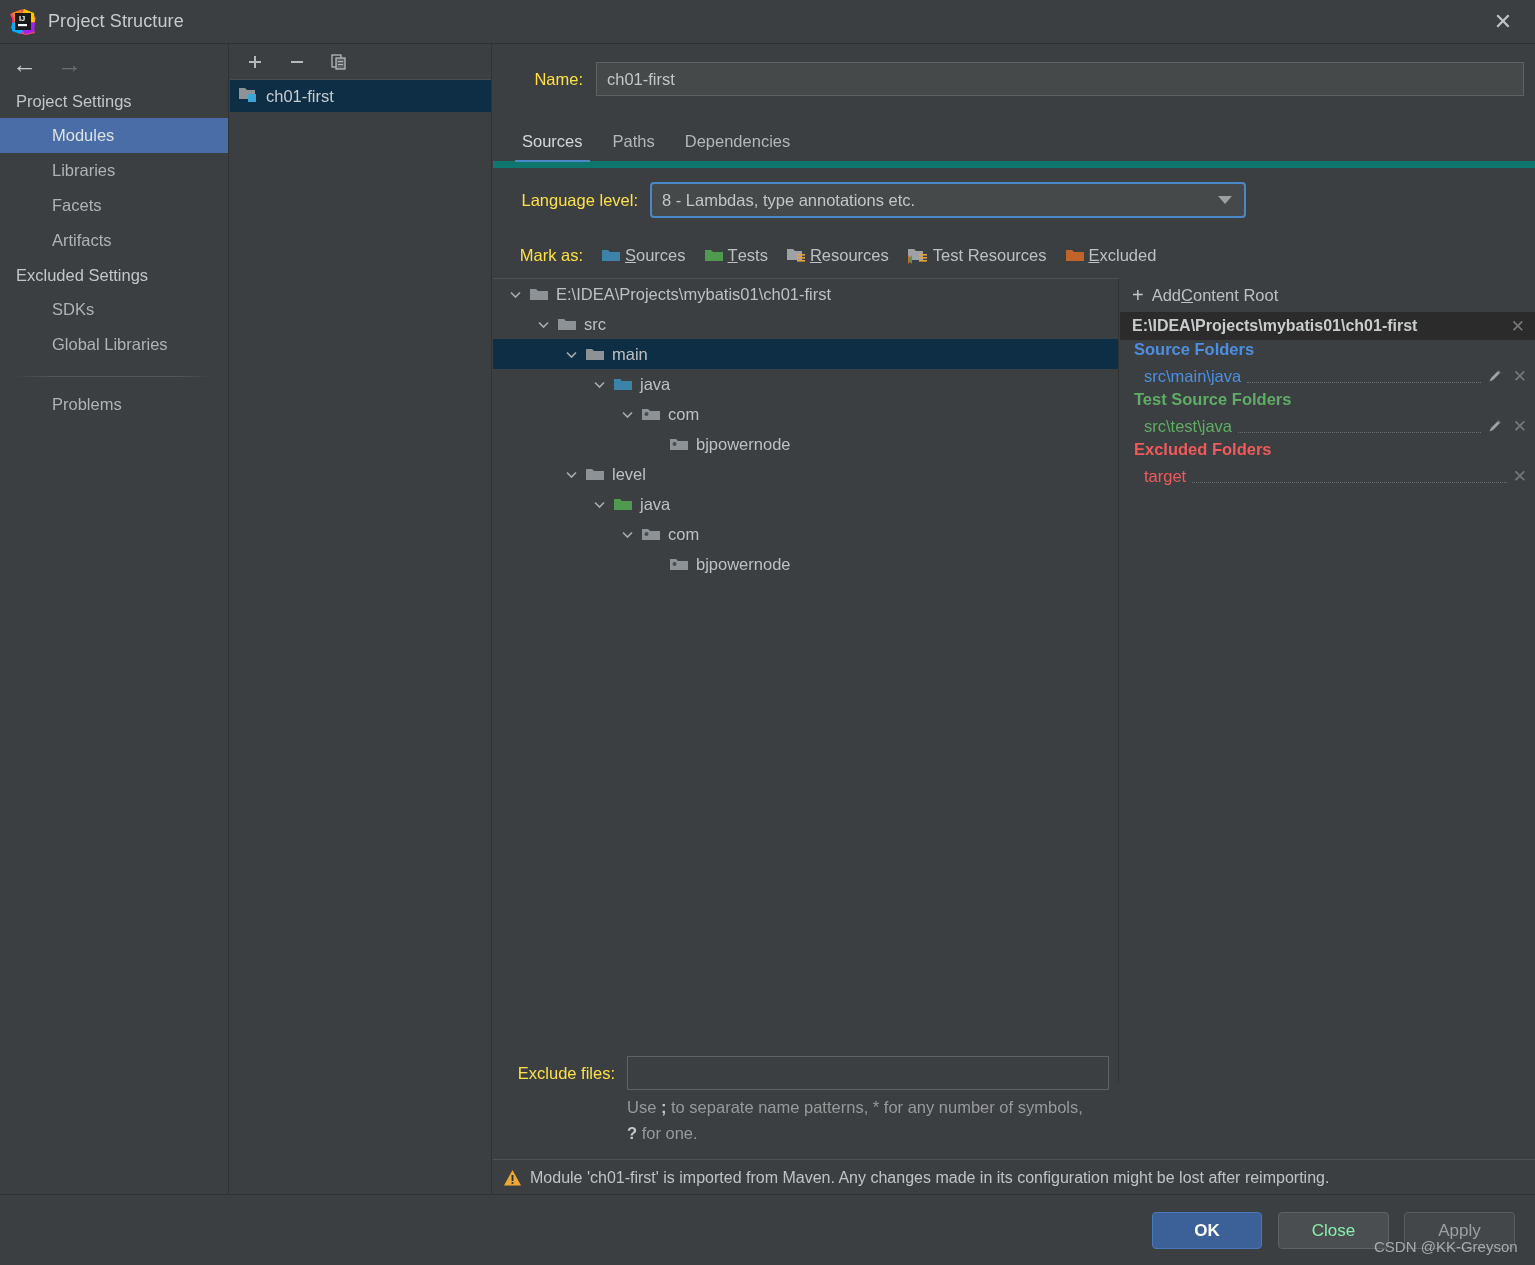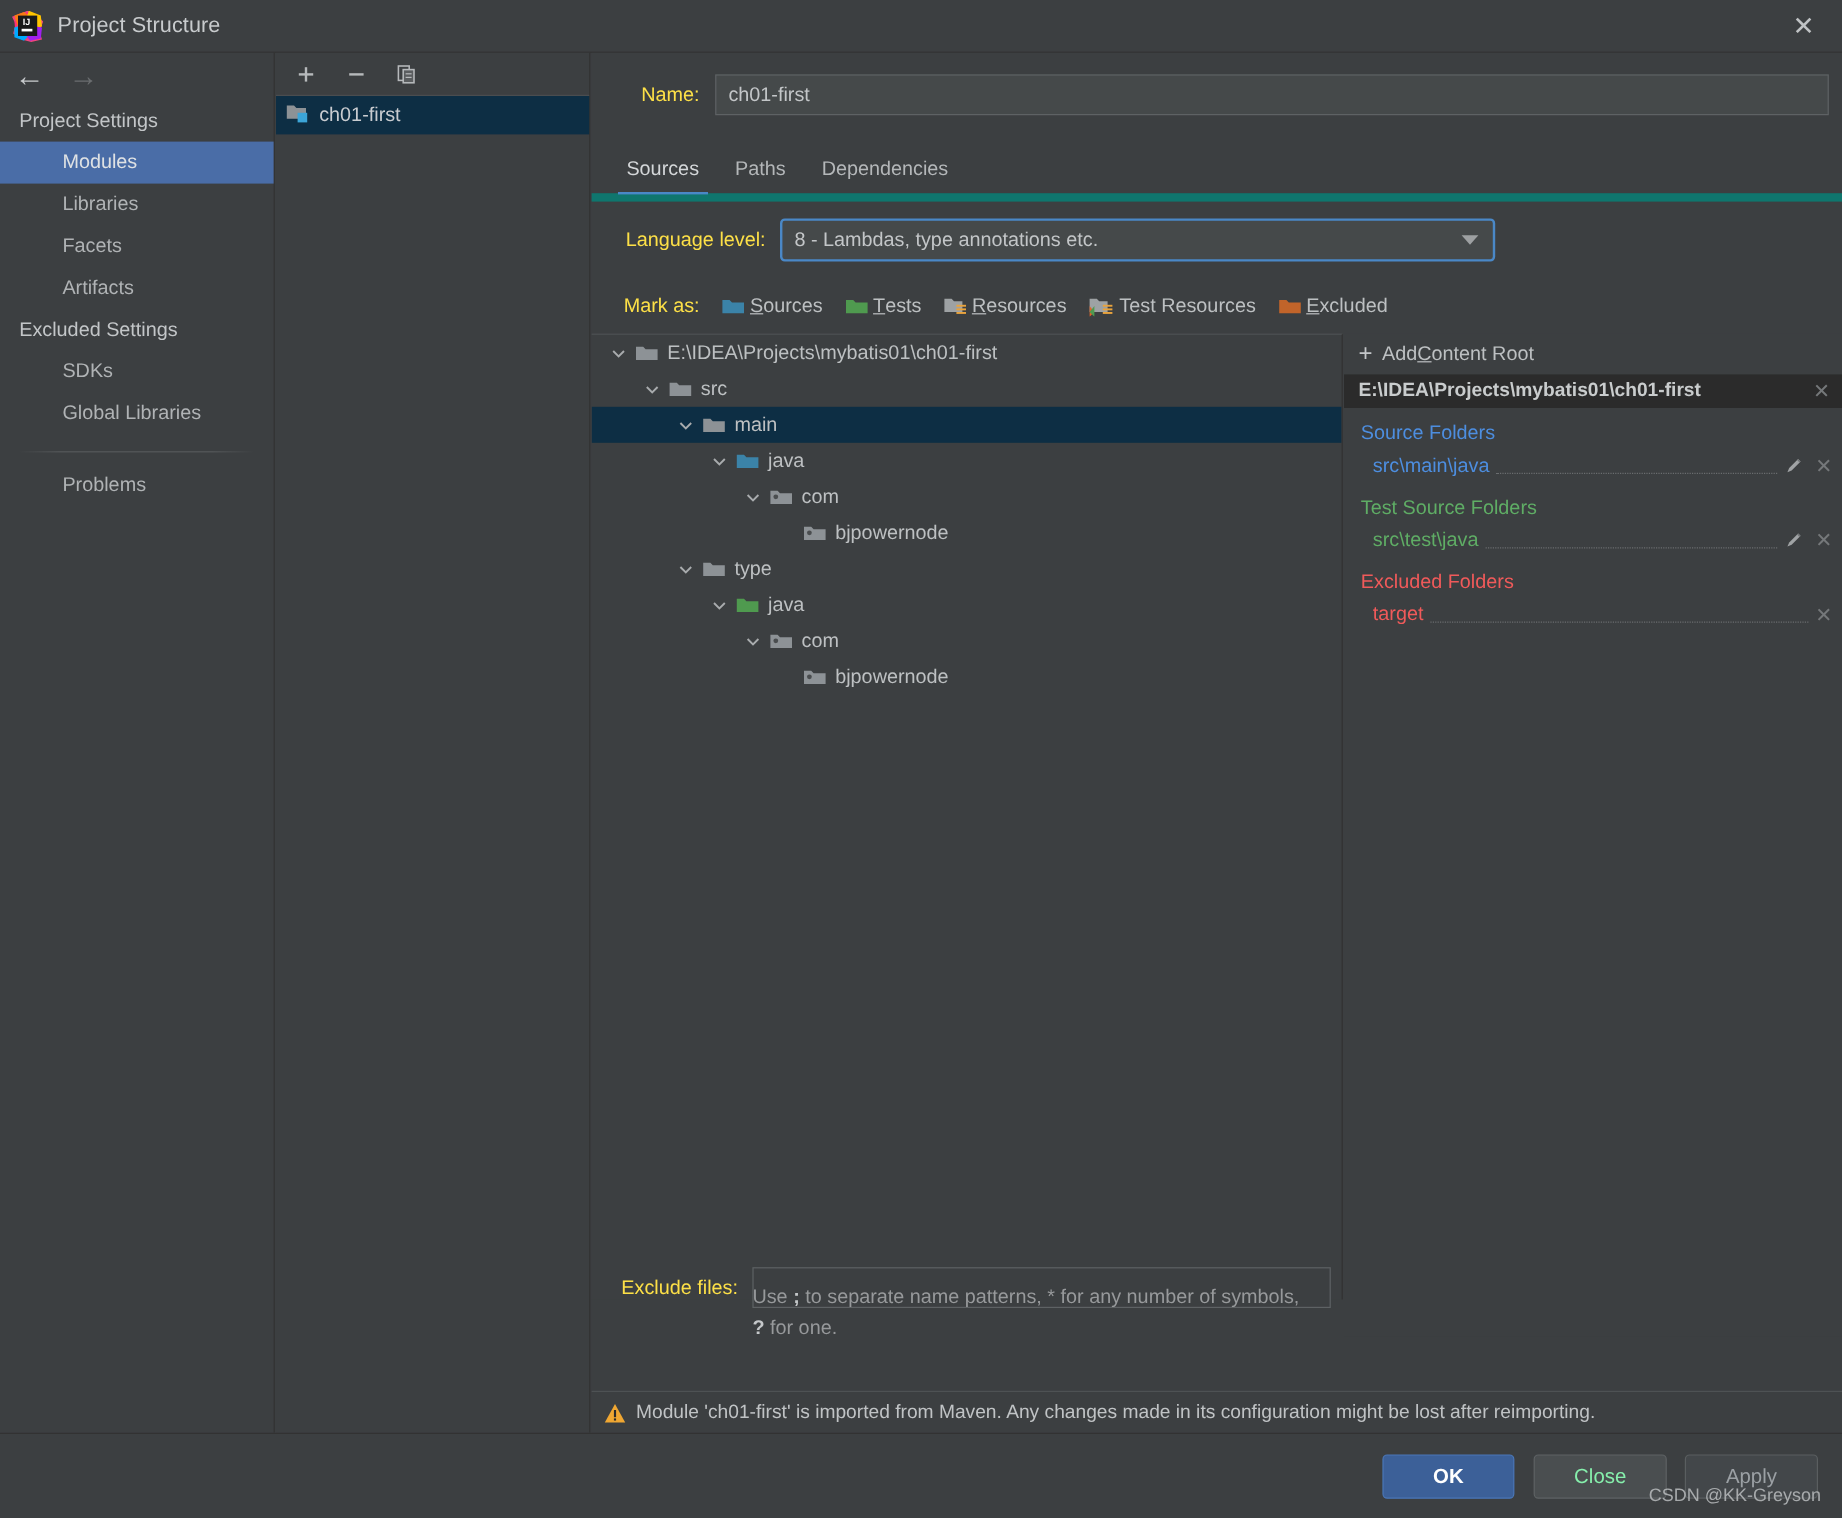--- a/index.html
+++ b/index.html
@@ -161,21 +161,21 @@
   #exclude-row {
     position: absolute; left: 0; top: 1009px; width: 626px; height: 40px;
     display: flex; align-items: center;
   }
   #exclude-label { width: 122px; text-align: right; }
   #exclude-input {
     margin-left: 12px; width: 482px; height: 34px;
     background: #3c3f41; border: 1px solid #5e6264;
   }
   #exclude-hint {
-    position: absolute; left: 134px; top: 1024px; width: 470px;
+    position: absolute; left: 134px; top: 1050px; width: 470px;
     color: #97999b; font-size: 16.5px; line-height: 26px;
   }
   #exclude-hint b { color: #c5c8ca; font-weight: bold; }
 
   
   #warning {
     position: absolute; left: 0; top: 1115px; width: 1042px; height: 36px;
     display: flex; align-items: center; padding-left: 10px;
     color: #c0c3c5; font-size: 16px;
     border-top: 1px solid #4e5254;
@@ -192,21 +192,21 @@
     color: #bdc0c2; font-size: 16.5px;
   }
   #add-content-root .plus { color: #c3c6c8; font-size: 20px; margin-right: 8px; line-height: 1; }
   #root-header {
     height: 28px; background: #2b2b2b; display: flex; align-items: center;
     padding: 0 10px 0 12px; color: #c9cccd; font-weight: bold; font-size: 16px;
     justify-content: space-between;
   }
   .x-ico { color: #75787a; font-size: 17px; font-weight: normal; line-height: 1; }
   .fld-group-title {
-    margin: 12px 0 3px 14px; font-weight: normal; font-size: 16.5px;
+    margin: 0 0 3px 14px; font-weight: bold; font-size: 16.5px;
   }
   .fld-group-title.src { color: #4d8ee0; }
   .fld-group-title.test { color: #5fad65; }
   .fld-group-title.excl { color: #f05a5a; }
   .fld-row {
     height: 28px; display: flex; align-items: center; padding-left: 24px; padding-right: 8px;
   }
   .fld-name { font-size: 16.5px; white-space: nowrap; }
   .fld-name.src { color: #4d8ee0; }
   .fld-name.test { color: #5fad65; }
@@ -480,21 +480,21 @@
       <span class="chev">
         <svg width="13" height="13" viewBox="0 0 13 13">
             <path d="M2 4.5 L6.5 9 L11 4.5" fill="none" stroke="#a8abad" stroke-width="1.6"></path>
           </svg>
       </span>
       <span class="tfolder">
         <svg width="20" height="17" viewBox="0 0 20 17">
             <path d="M1 3 h6 l2 2 h10 v9 H1 Z" fill="#8d9296"></path>
           </svg>
       </span>
-      <span>type</span>
+      <span>level</span>
     </div>
 
     <div class="tree-row" style="padding-left:98px">
       <span class="chev">
         <svg width="13" height="13" viewBox="0 0 13 13">
             <path d="M2 4.5 L6.5 9 L11 4.5" fill="none" stroke="#a8abad" stroke-width="1.6"></path>
           </svg>
       </span>
       <span class="tfolder">
         <svg width="20" height="17" viewBox="0 0 20 17">

